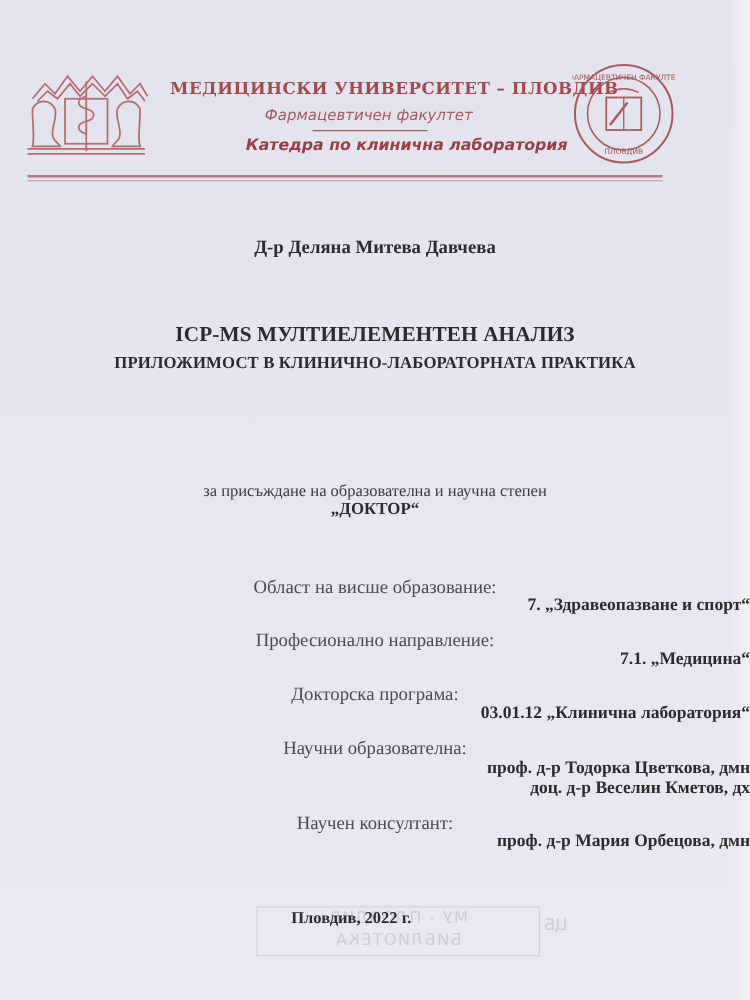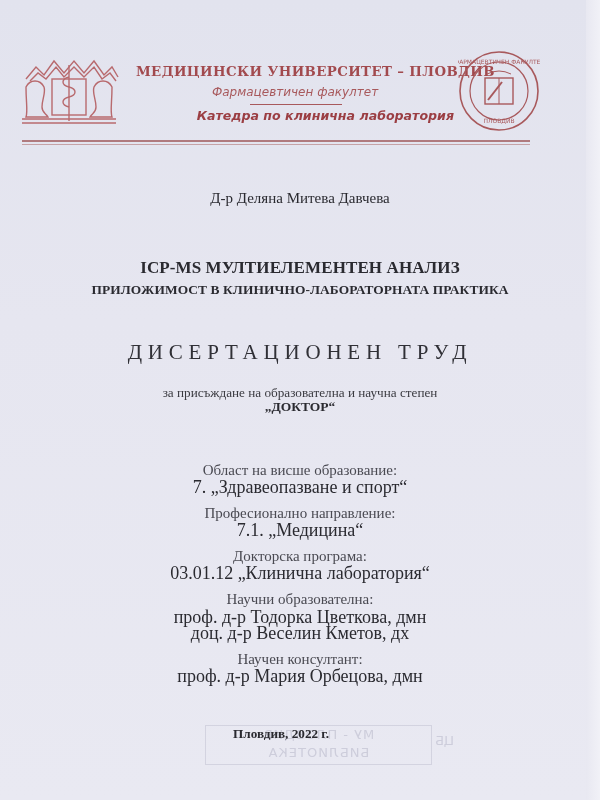--- a/index.html
+++ b/index.html
@@ -36,28 +36,28 @@
   }
   .department {
     position:absolute; left:118px; top:53px; width:318px; text-align:right;
     color:#9b3e43; font-family:"DejaVu Sans", sans-serif; font-style:italic; font-weight:bold;
     font-size:12.6px; white-space:nowrap;
   }
   .rule1 { position:absolute; left:22px; top:140px; width:508px; height:2px; background:#b07a7e; }
   .rule2 { position:absolute; left:22px; top:144px; width:508px; height:1px; background:#c6a2a6; }
 
   .center { position:absolute; left:0; width:600px; text-align:center; color:#2a2a30; }
-  .author { top:190px; font-size:15px; font-weight:normal; }
+  .author { top:190px; font-size:15px; font-weight:bold; }
   .title1 { top:258px; font-size:17px; font-weight:bold; letter-spacing:0.1px; }
   .title2 { top:282px; font-size:13.4px; font-weight:bold; letter-spacing:0.1px; }
   .doctype { top:340px; font-size:21px; letter-spacing:5.8px; color:#303036; }
   .purpose { top:385px; font-size:13.2px; color:#3a3a40; }
   .degree { top:399px; font-size:13.5px; font-weight:bold; }
   .lbl { font-size:15px; color:#4a4a52; }
-  .val { font-size:18px; font-weight:normal; }
+  .val { font-size:14px; font-weight:bold;text-align:right; }
   .date { left:233px !important; width:auto !important; text-align:right; top:726px; font-size:13.2px; font-weight:bold; }
 
   .stamp {
     position:absolute; left:205px; top:725px; width:225px; height:38px;
     border:1px solid #d3d3e0; color:#cdcddb; font-family:"DejaVu Sans", sans-serif;
     font-size:13px; letter-spacing:1px; text-align:center; line-height:18px;
     transform:scaleX(-1);
   }
   .stamp-side { position:absolute; left:435px; top:733px; color:#cdcddb; font-family:"DejaVu Sans", sans-serif; font-size:13px; transform:scaleX(-1);}
 </style>
@@ -97,21 +97,20 @@
       <text x="41" y="14" font-size="6" text-anchor="middle" fill="#a8595c" font-family="DejaVu Sans, sans-serif">ФАРМАЦЕВТИЧЕН ФАКУЛТЕТ</text>
       <text x="41" y="73" font-size="6" text-anchor="middle" fill="#a8595c" font-family="DejaVu Sans, sans-serif">ПЛОВДИВ</text>
     </svg>
   </div>
   <div class="rule1"></div>
   <div class="rule2"></div>
 
   <div class="center author">Д-р Деляна Митева Давчева</div>
   <div class="center title1">ICP-MS МУЛТИЕЛЕМЕНТЕН АНАЛИЗ</div>
   <div class="center title2">ПРИЛОЖИМОСТ В КЛИНИЧНО-ЛАБОРАТОРНАТА ПРАКТИКА</div>
-  <div class="center doctype">ДИСЕРТАЦИОНЕН ТРУД</div>
   <div class="center purpose">за присъждане на образователна и научна степен</div>
   <div class="center degree">„ДОКТОР“</div>
 
   <div class="center lbl" style="top:462px">Област на висше образование:</div>
   <div class="center val" style="top:477px">7. „Здравеопазване и спорт“</div>
 
   <div class="center lbl" style="top:505px">Професионално направление:</div>
   <div class="center val" style="top:520px">7.1. „Медицина“</div>
 
   <div class="center lbl" style="top:548px">Докторска програма:</div>

